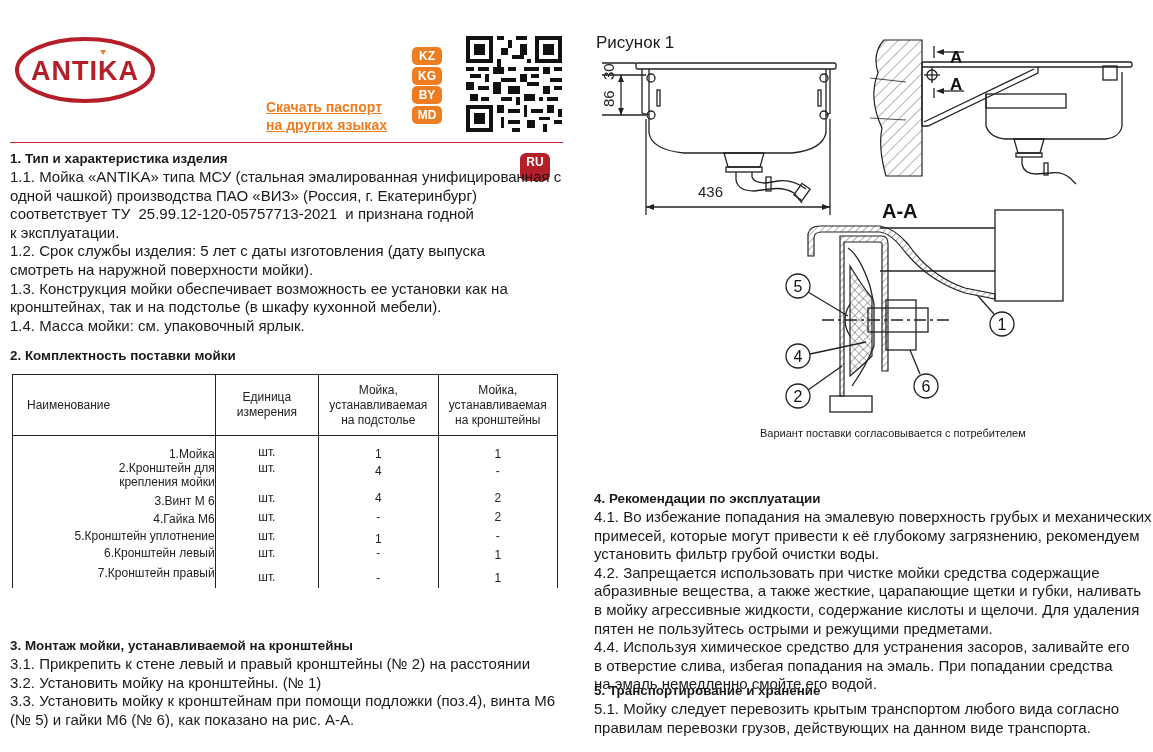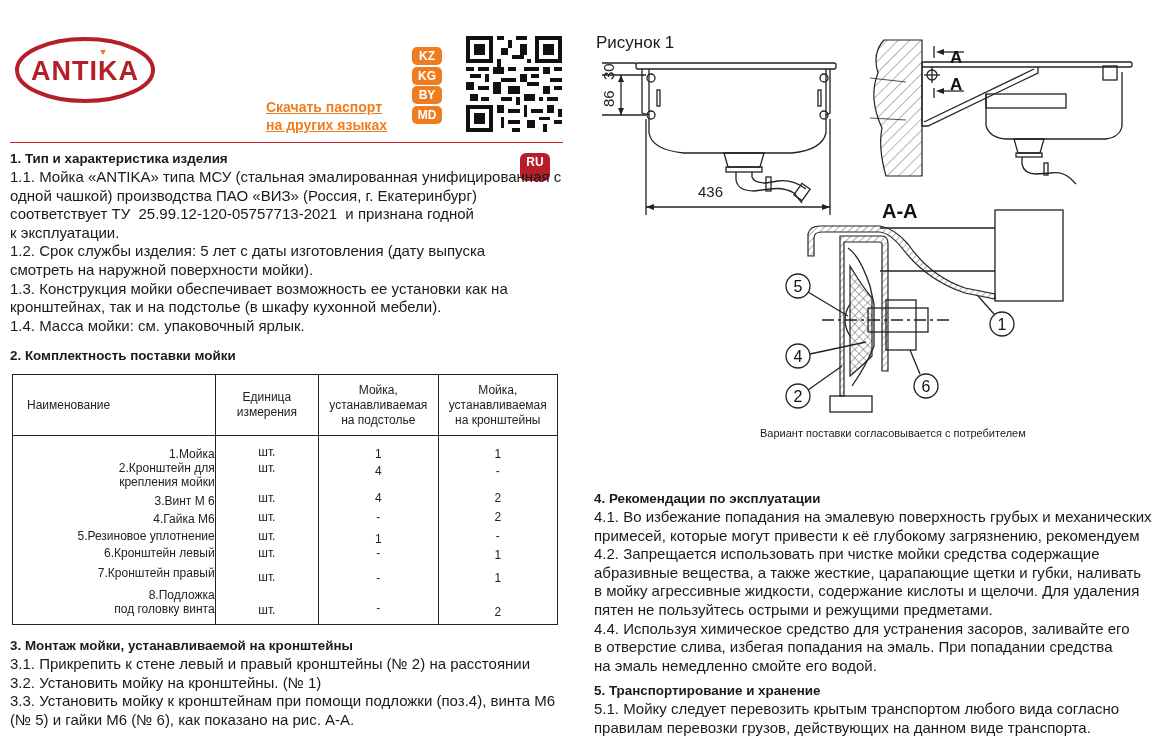--- a/index.html
+++ b/index.html
@@ -179,42 +179,36 @@
       <td>4</td>
       <td>2</td>
     </tr>
     <tr style="height:19px">
       <td class="name" style="padding-top:2px"><span class="rownum">4.</span><span>Гайка  М6</span></td>
       <td>шт.</td>
       <td>-</td>
       <td>2</td>
     </tr>
     <tr style="height:17px">
-      <td class="name"><span class="rownum">5.</span><span>Резиновое уплотнение</span></td>
+      <td class="name"><span class="rownum">5.</span><span>Кронштейн уплотнение</span></td>
       <td>шт.</td>
       <td style="padding-top:3px">1</td>
       <td>-</td>
     </tr>
     <tr style="height:20px">
       <td class="name"><span class="rownum">6.</span><span>Кронштейн левый</span></td>
       <td>шт.</td>
       <td>-</td>
       <td style="padding-top:2px">1</td>
     </tr>
     <tr style="height:22px">
       <td class="name"><span class="rownum">7.</span><span>Кронштейн правый</span></td>
       <td style="padding-top:4px">шт.</td>
       <td style="padding-top:5px">-</td>
       <td style="padding-top:5px">1</td>
-    </tr>
-    <tr class="last" style="height:36px">
-      <td class="name" style="padding-bottom:6px"><span class="rownum">8.</span><span>Подложка</span><div class="indent">под головку винта</div></td>
-      <td style="padding-top:15px">шт.</td>
-      <td style="padding-top:13px">-</td>
-      <td style="padding-top:17px">2</td>
     </tr>
   </tbody>
 </table>
 
 <div class="abs col-left" style="top:637px;">
   <div class="h">3. Монтаж мойки, устанавливаемой на кронштейны</div>
   <div class="p">3.1. Прикрепить к стене левый и правый кронштейны (№ 2) на расстоянии</div>
   <div class="p">3.2. Установить мойку на кронштейны. (№ 1)</div>
   <div class="p">3.3. Установить мойку к кронштейнам при помощи подложки (поз.4), винта М6</div>
   <div class="p">(№ 5) и гайки М6 (№ 6), как показано на рис. А-А.</div>
@@ -337,20 +331,21 @@
   <text x="232" y="134" text-anchor="middle" font-size="16" fill="#111">1</text>
   <text x="156" y="196" text-anchor="middle" font-size="16" fill="#111">6</text>
 </svg>
 
 <div class="abs fig-caption">Вариант поставки согласовывается с потребителем</div>
 
 <div class="abs col-right" style="top:454px;margin-top:36px;">
   <div class="h">4. Рекомендации по эксплуатации</div>
   <div class="p">4.1. Во избежание попадания на эмалевую поверхность грубых и механических</div>
   <div class="p">примесей, которые могут привести к её глубокому загрязнению, рекомендуем</div>
+  <div class="p">установить фильтр грубой очистки воды.</div>
   <div class="p">4.2. Запрещается использовать при чистке мойки средства содержащие</div>
   <div class="p">абразивные вещества, а также жесткие, царапающие щетки и губки, наливать</div>
   <div class="p">в мойку агрессивные жидкости, содержание кислоты и щелочи. Для удаления</div>
   <div class="p">пятен не пользуйтесь острыми и режущими предметами.</div>
   <div class="p">4.4. Используя химическое средство для устранения засоров, заливайте его</div>
   <div class="p">в отверстие слива, избегая попадания на эмаль. При попадании средства</div>
   <div class="p">на эмаль немедленно смойте его водой.</div>
 </div>
 
 <div class="abs col-right" style="top:682px;">

